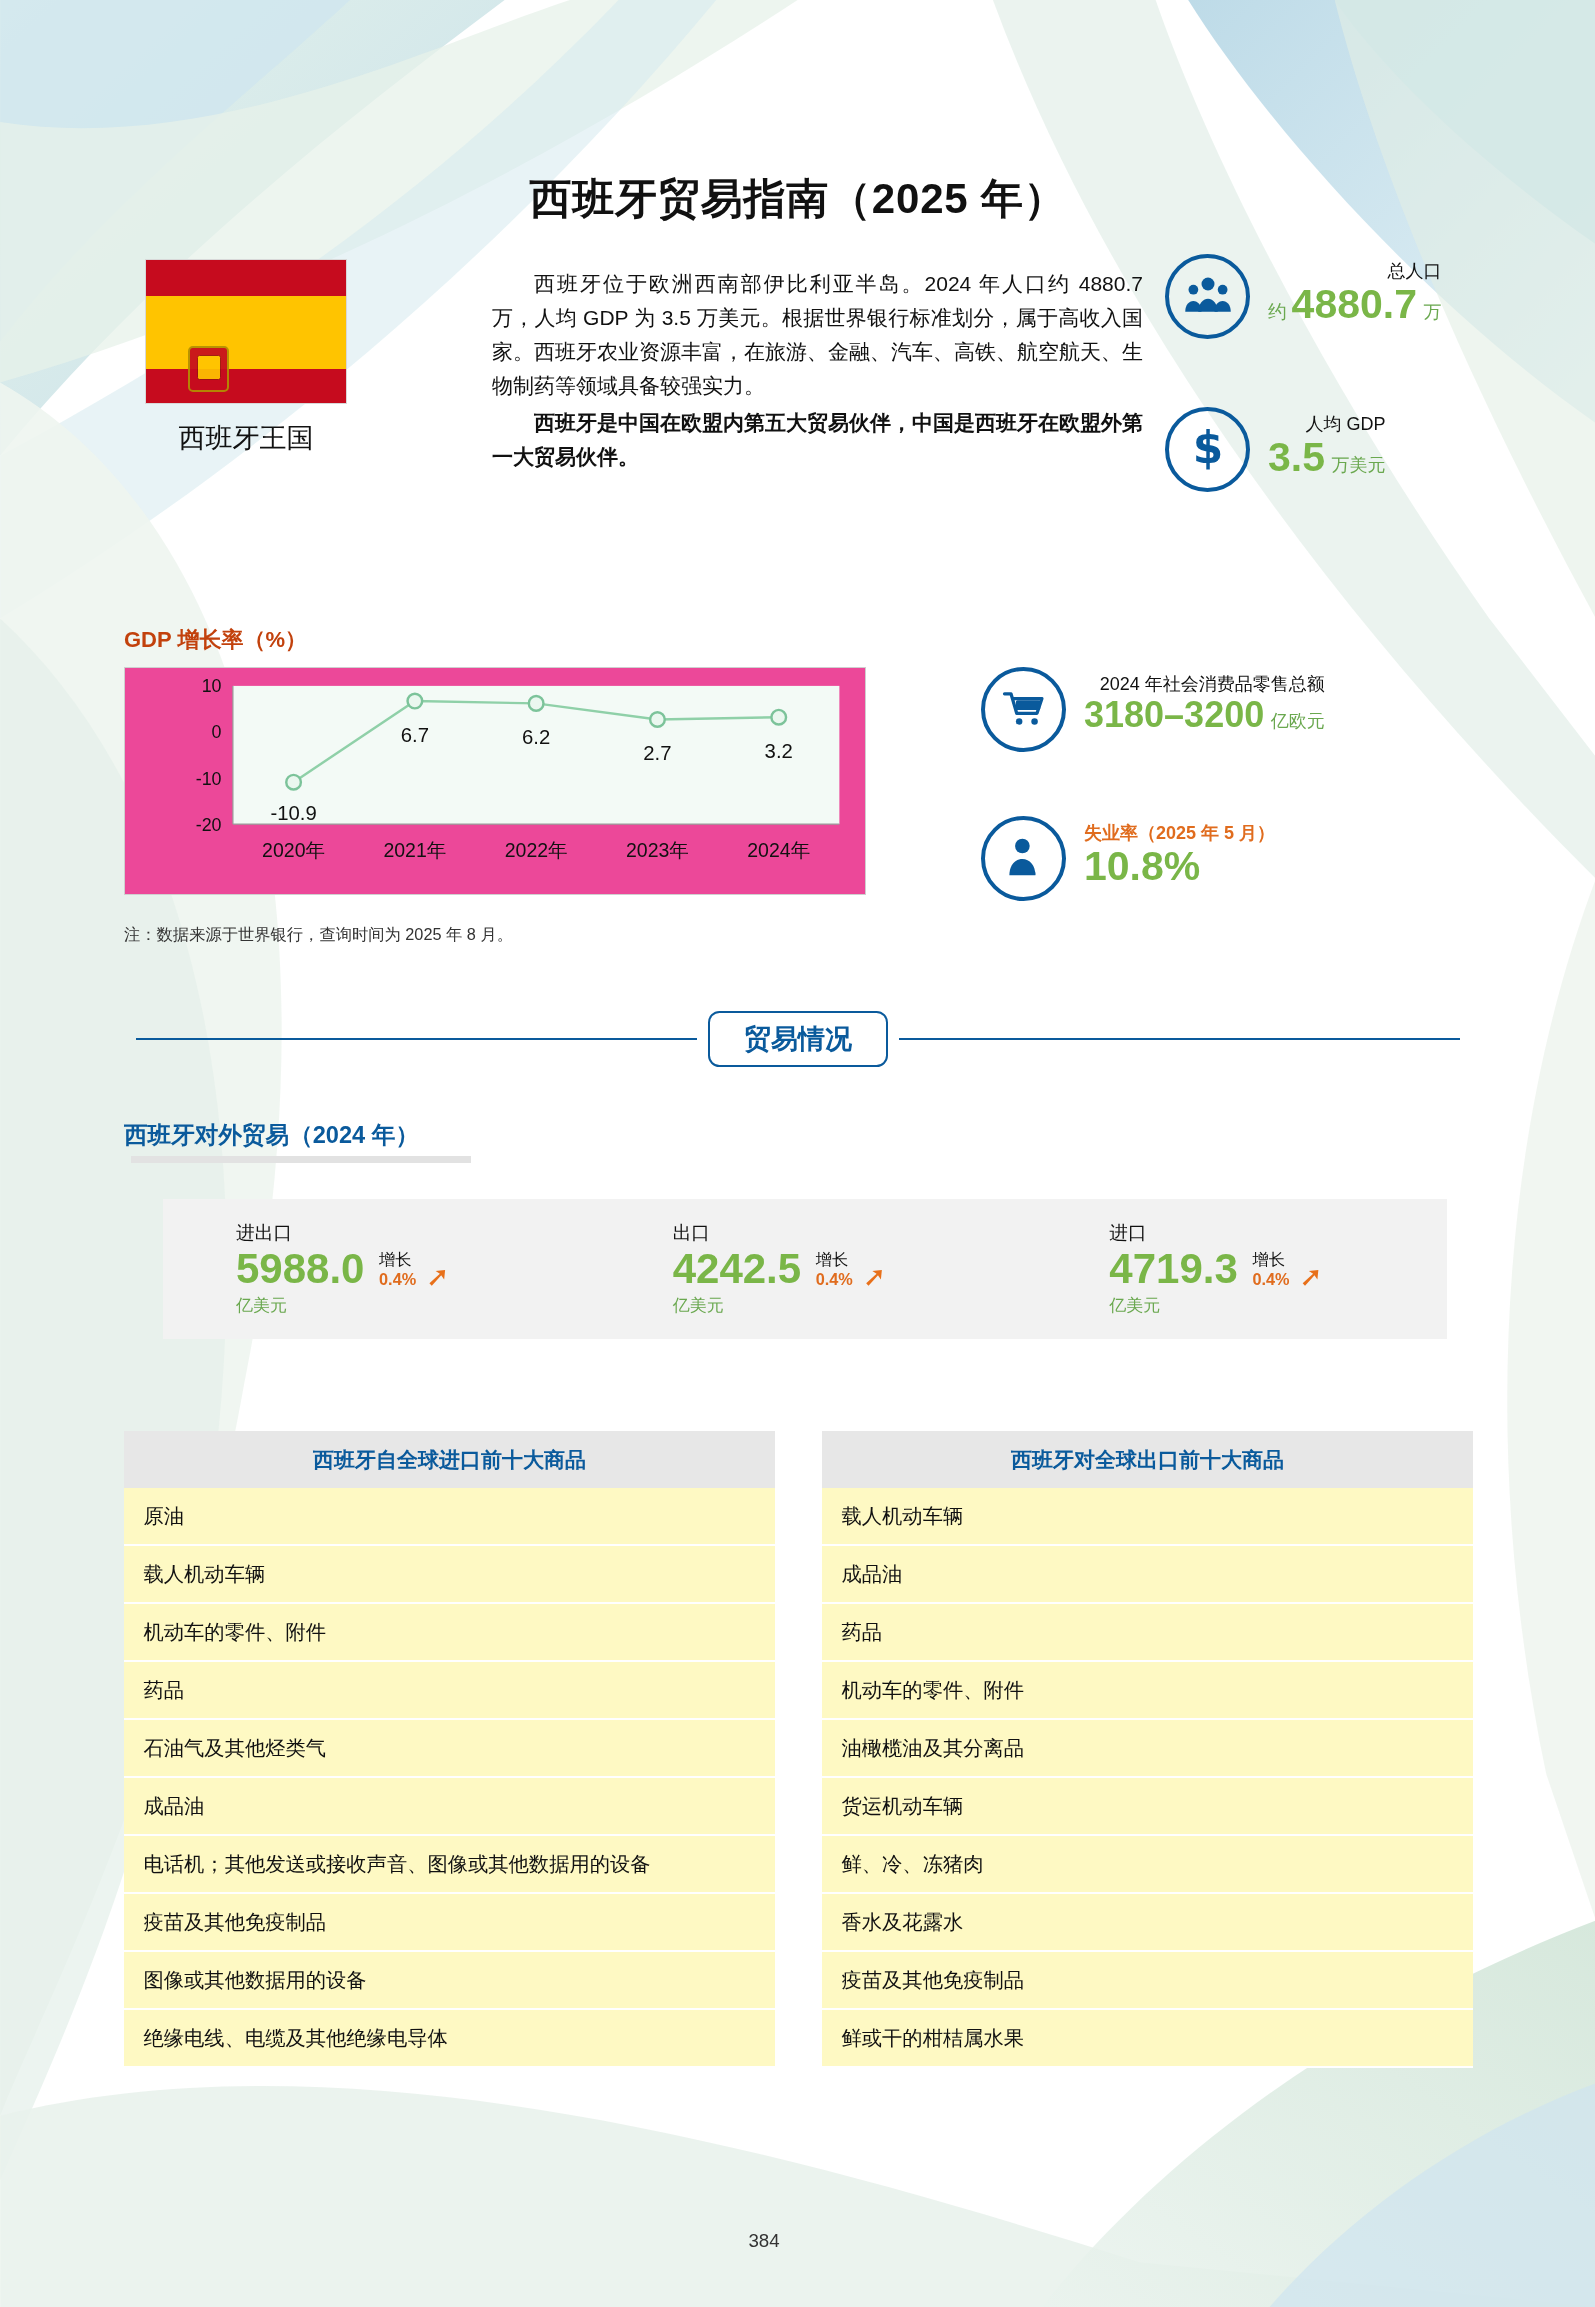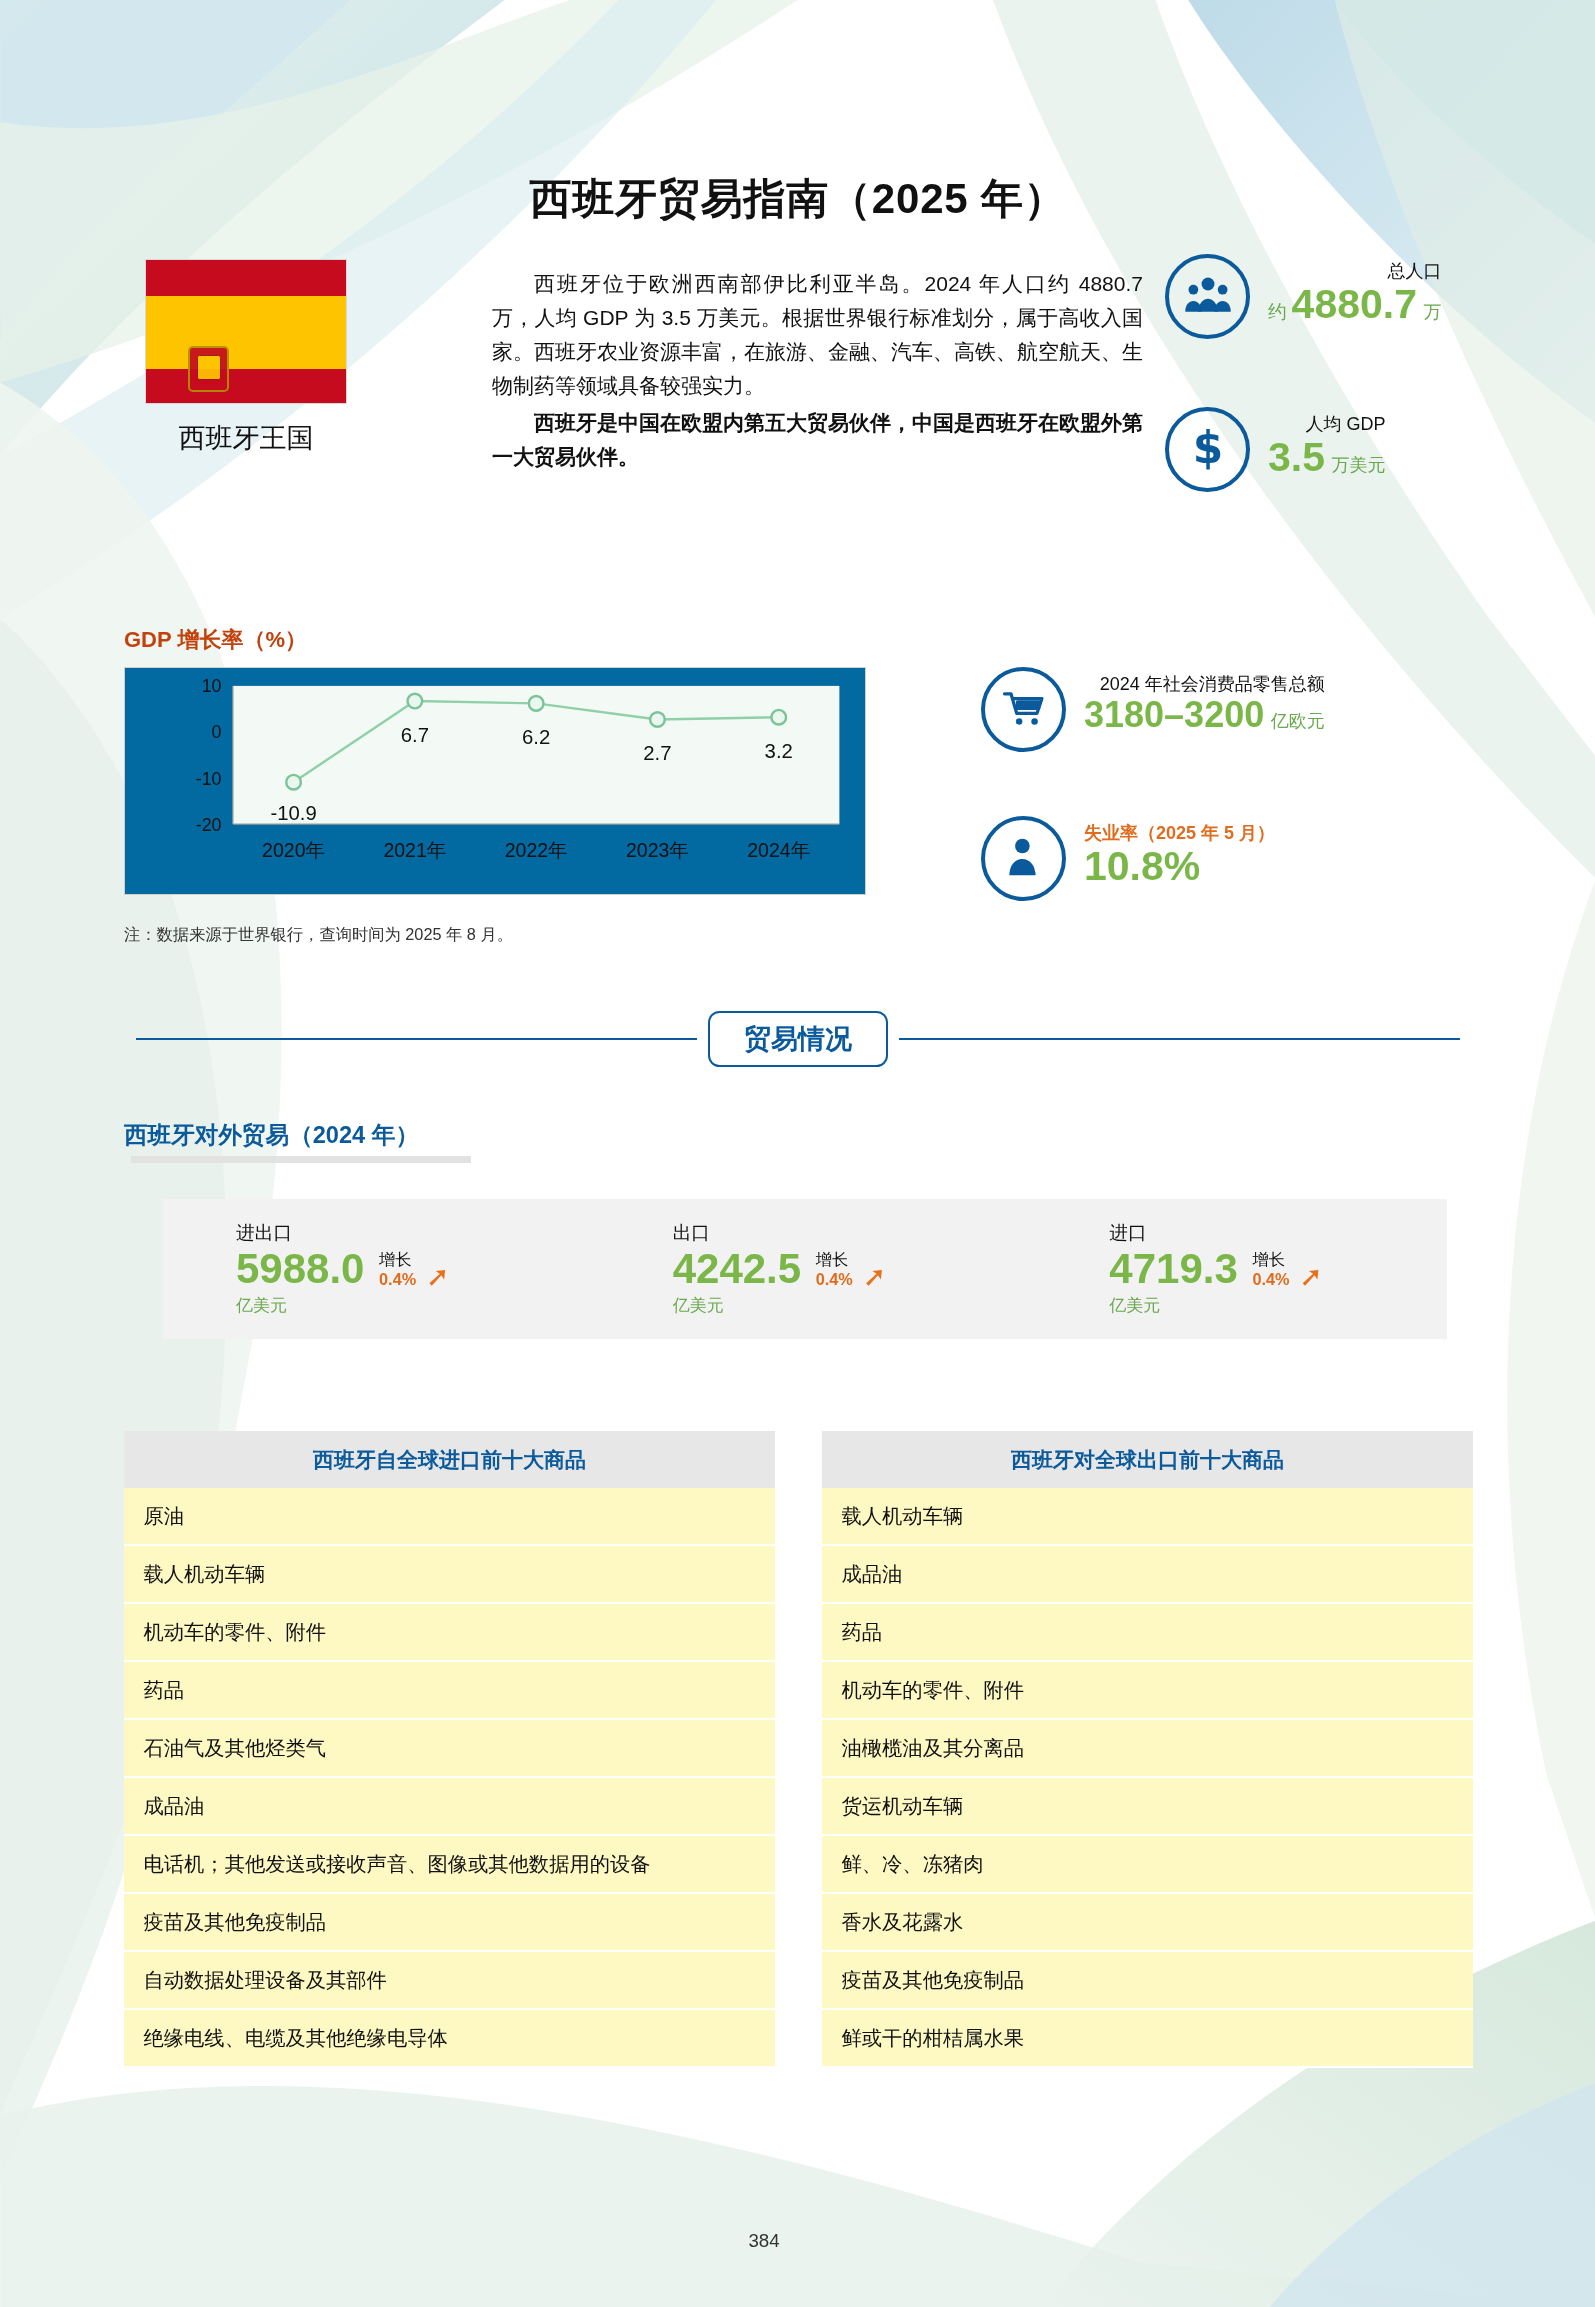--- a/index.html
+++ b/index.html
@@ -120,21 +120,21 @@
 
   
   .chart-title {
     position: absolute; top: 625px; left: 124px;
     font-size: 22px; font-weight: bold; color: #c2410c;
   }
   .chart-box {
     position: absolute; top: 667px; left: 124px;
     width: 742px; height: 228px;
     border: 0.8px solid #cfcfcf;
-    background: #0369a1;
+    background: #ec4899;
   }
   .chart-note {
     position: absolute; top: 924px; left: 124px;
     font-size: 16.3px; color: #333;
   }
 
   
   .section-banner {
     position: absolute; top: 1011px; left: 0; width: 1596px;
     display: flex; align-items: center; justify-content: center;
@@ -429,21 +429,21 @@
     <div class="table-head">西班牙自全球进口前十大商品</div>
     <div id="imports-rows">
         <div class="table-row">原油</div>
         <div class="table-row">载人机动车辆</div>
         <div class="table-row">机动车的零件、附件</div>
         <div class="table-row">药品</div>
         <div class="table-row">石油气及其他烃类气</div>
         <div class="table-row">成品油</div>
         <div class="table-row">电话机；其他发送或接收声音、图像或其他数据用的设备</div>
         <div class="table-row">疫苗及其他免疫制品</div>
-        <div class="table-row">自动数据处理设备及其部件</div>
+        <div class="table-row">图像或其他数据用的设备</div>
         <div class="table-row">绝缘电线、电缆及其他绝缘电导体</div>
       </div>
   </div>
 
   <div class="table" id="table-exports">
     <div class="table-head">西班牙对全球出口前十大商品</div>
     <div id="exports-rows">
         <div class="table-row">载人机动车辆</div>
         <div class="table-row">成品油</div>
         <div class="table-row">药品</div>

